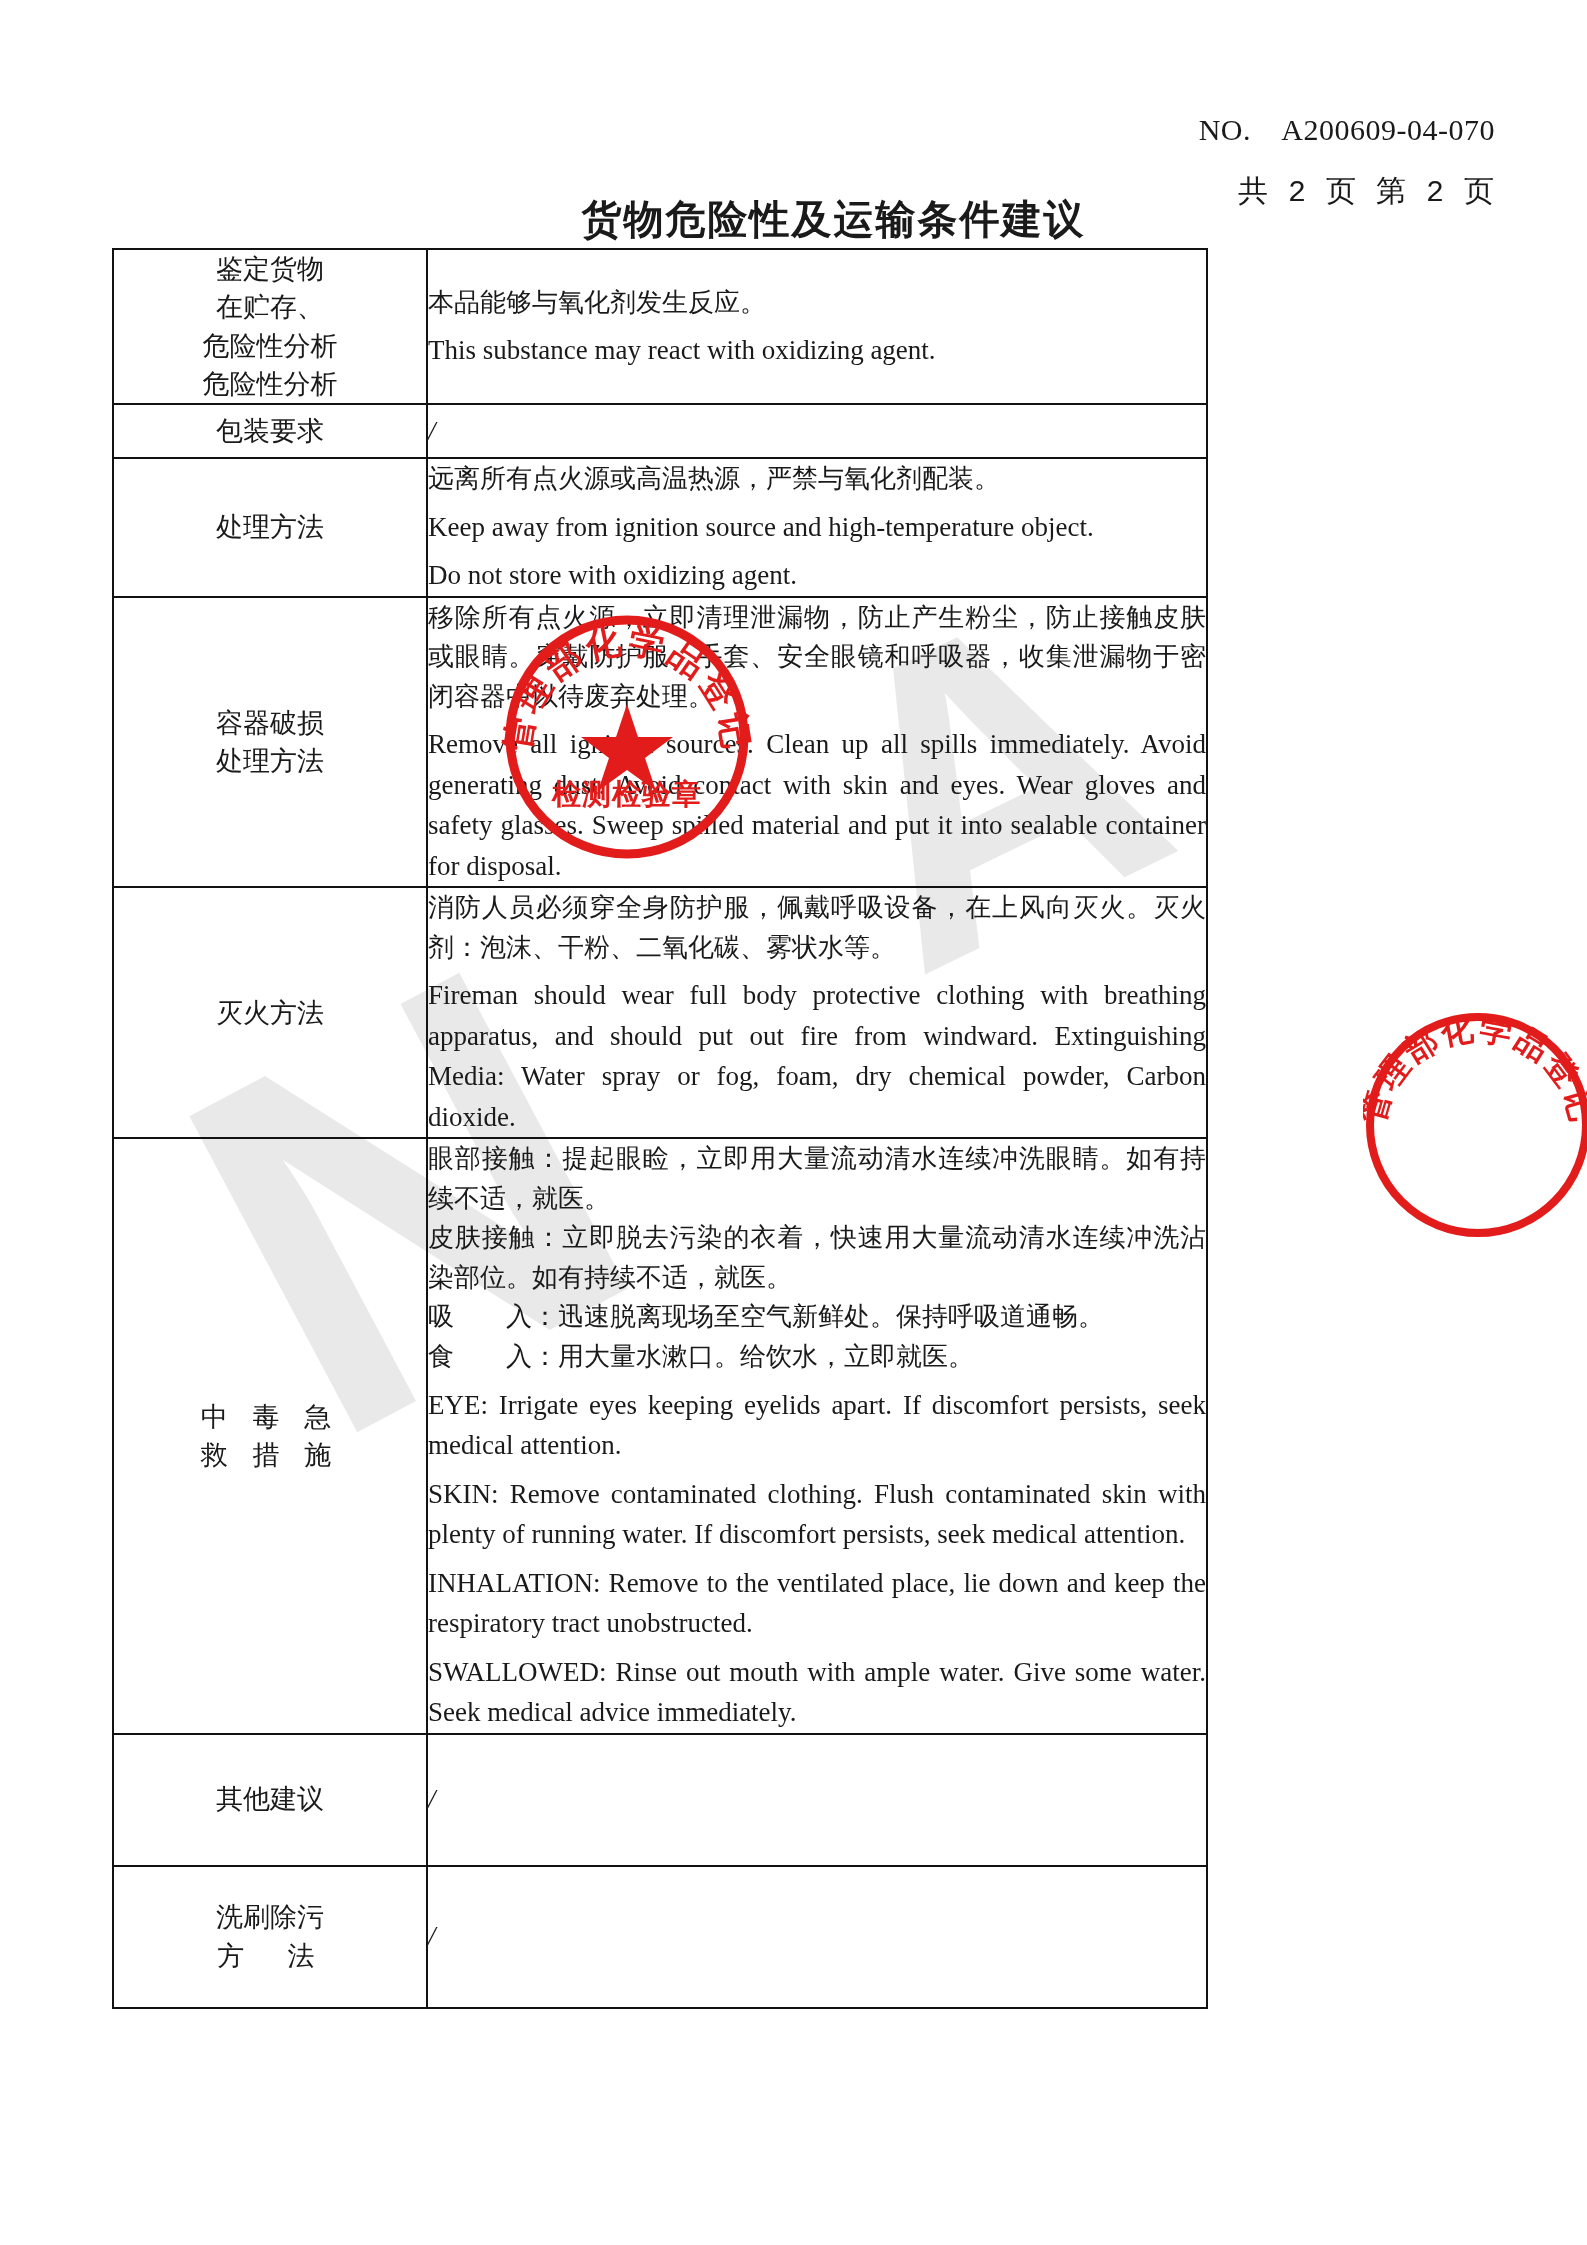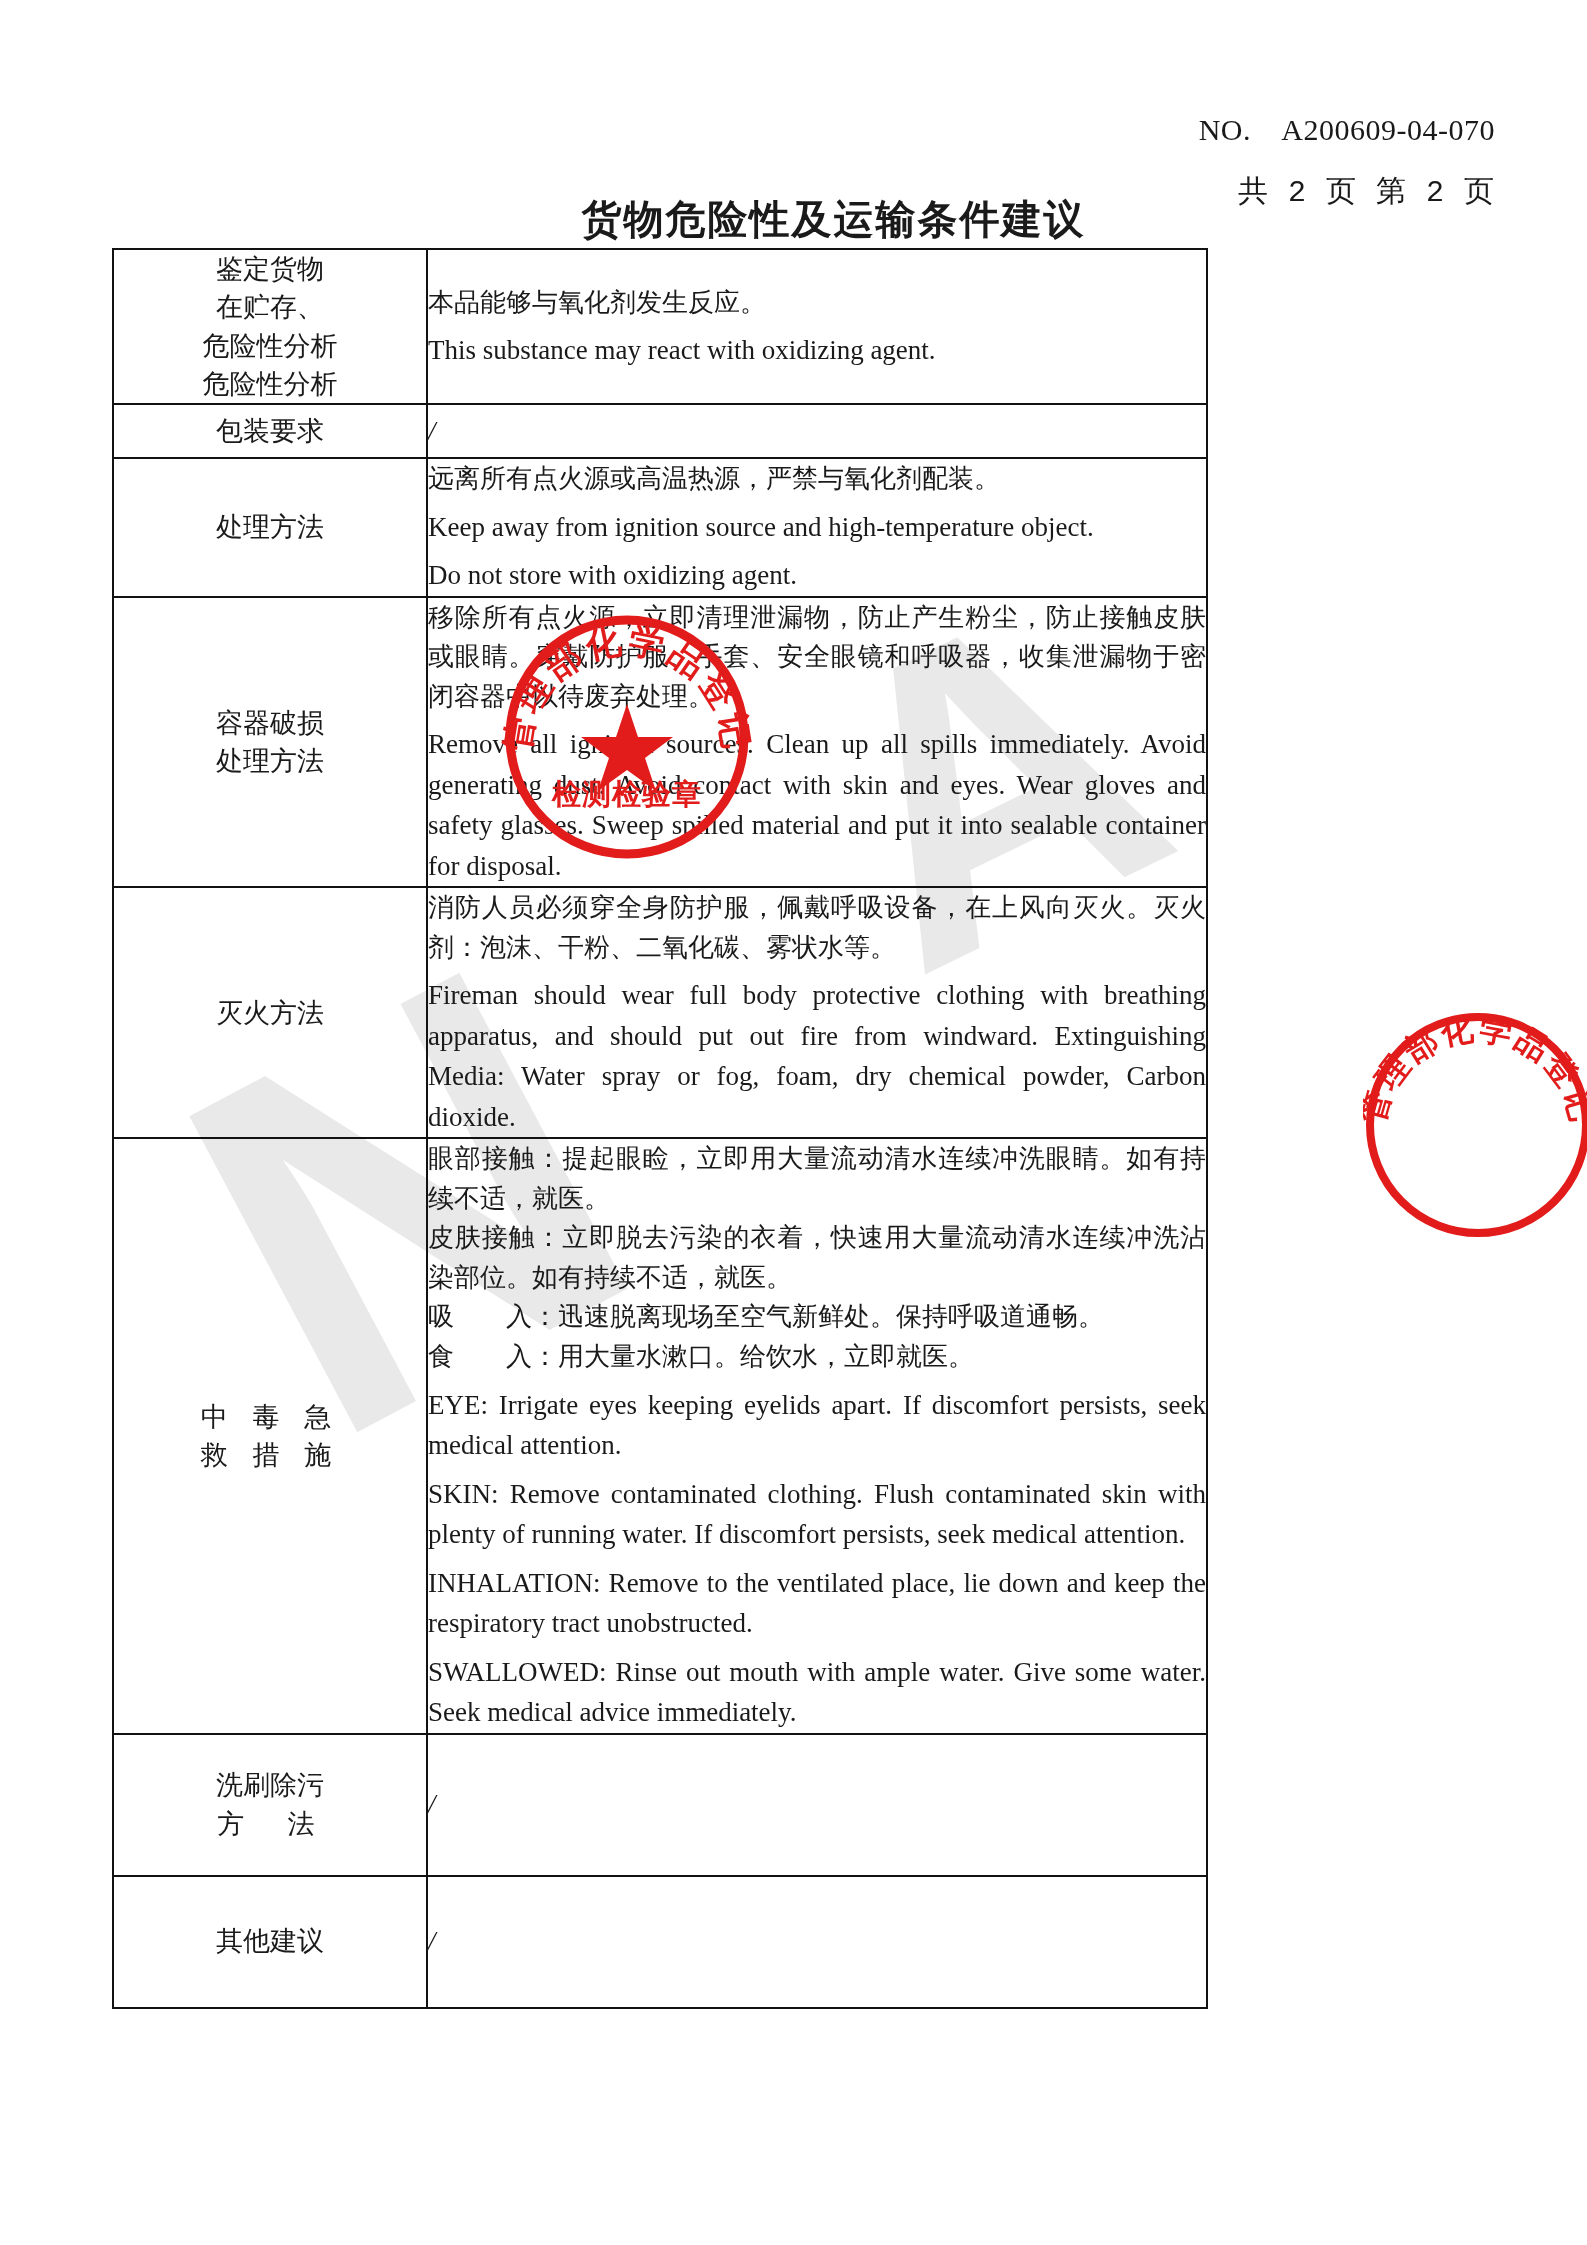--- a/index.html
+++ b/index.html
@@ -257,32 +257,32 @@
           <div class="cn">吸　　入：迅速脱离现场至空气新鲜处。保持呼吸道通畅。</div>
           <div class="cn">食　　入：用大量水漱口。给饮水，立即就医。</div>
           <div class="en">EYE: Irrigate eyes keeping eyelids apart. If discomfort persists, seek medical attention.</div>
           <div class="en">SKIN: Remove contaminated clothing. Flush contaminated skin with plenty of running water. If discomfort persists, seek medical attention.</div>
           <div class="en">INHALATION: Remove to the ventilated place, lie down and keep the respiratory tract unobstructed.</div>
           <div class="en">SWALLOWED: Rinse out mouth with ample water. Give some water. Seek medical advice immediately.</div>
         </td>
       </tr>
 
       <tr>
+        <td class="label-cell" style="height:130px;">
+          <span class="lbl-line">其他建议</span>
+        </td>
+        <td class="content-cell">
+          <span class="slash">/</span>
+        </td>
+      </tr>
+
+      <tr>
         <td class="label-cell" style="height:140px;">
           <span class="lbl-line">洗刷除污</span>
           <span class="lbl-line sp2">方　法</span>
-        </td>
-        <td class="content-cell">
-          <span class="slash">/</span>
-        </td>
-      </tr>
-
-      <tr>
-        <td class="label-cell" style="height:130px;">
-          <span class="lbl-line">其他建议</span>
         </td>
         <td class="content-cell">
           <span class="slash">/</span>
         </td>
       </tr>
 
     </tbody>
   </table>
 
   <div class="seal-main">

